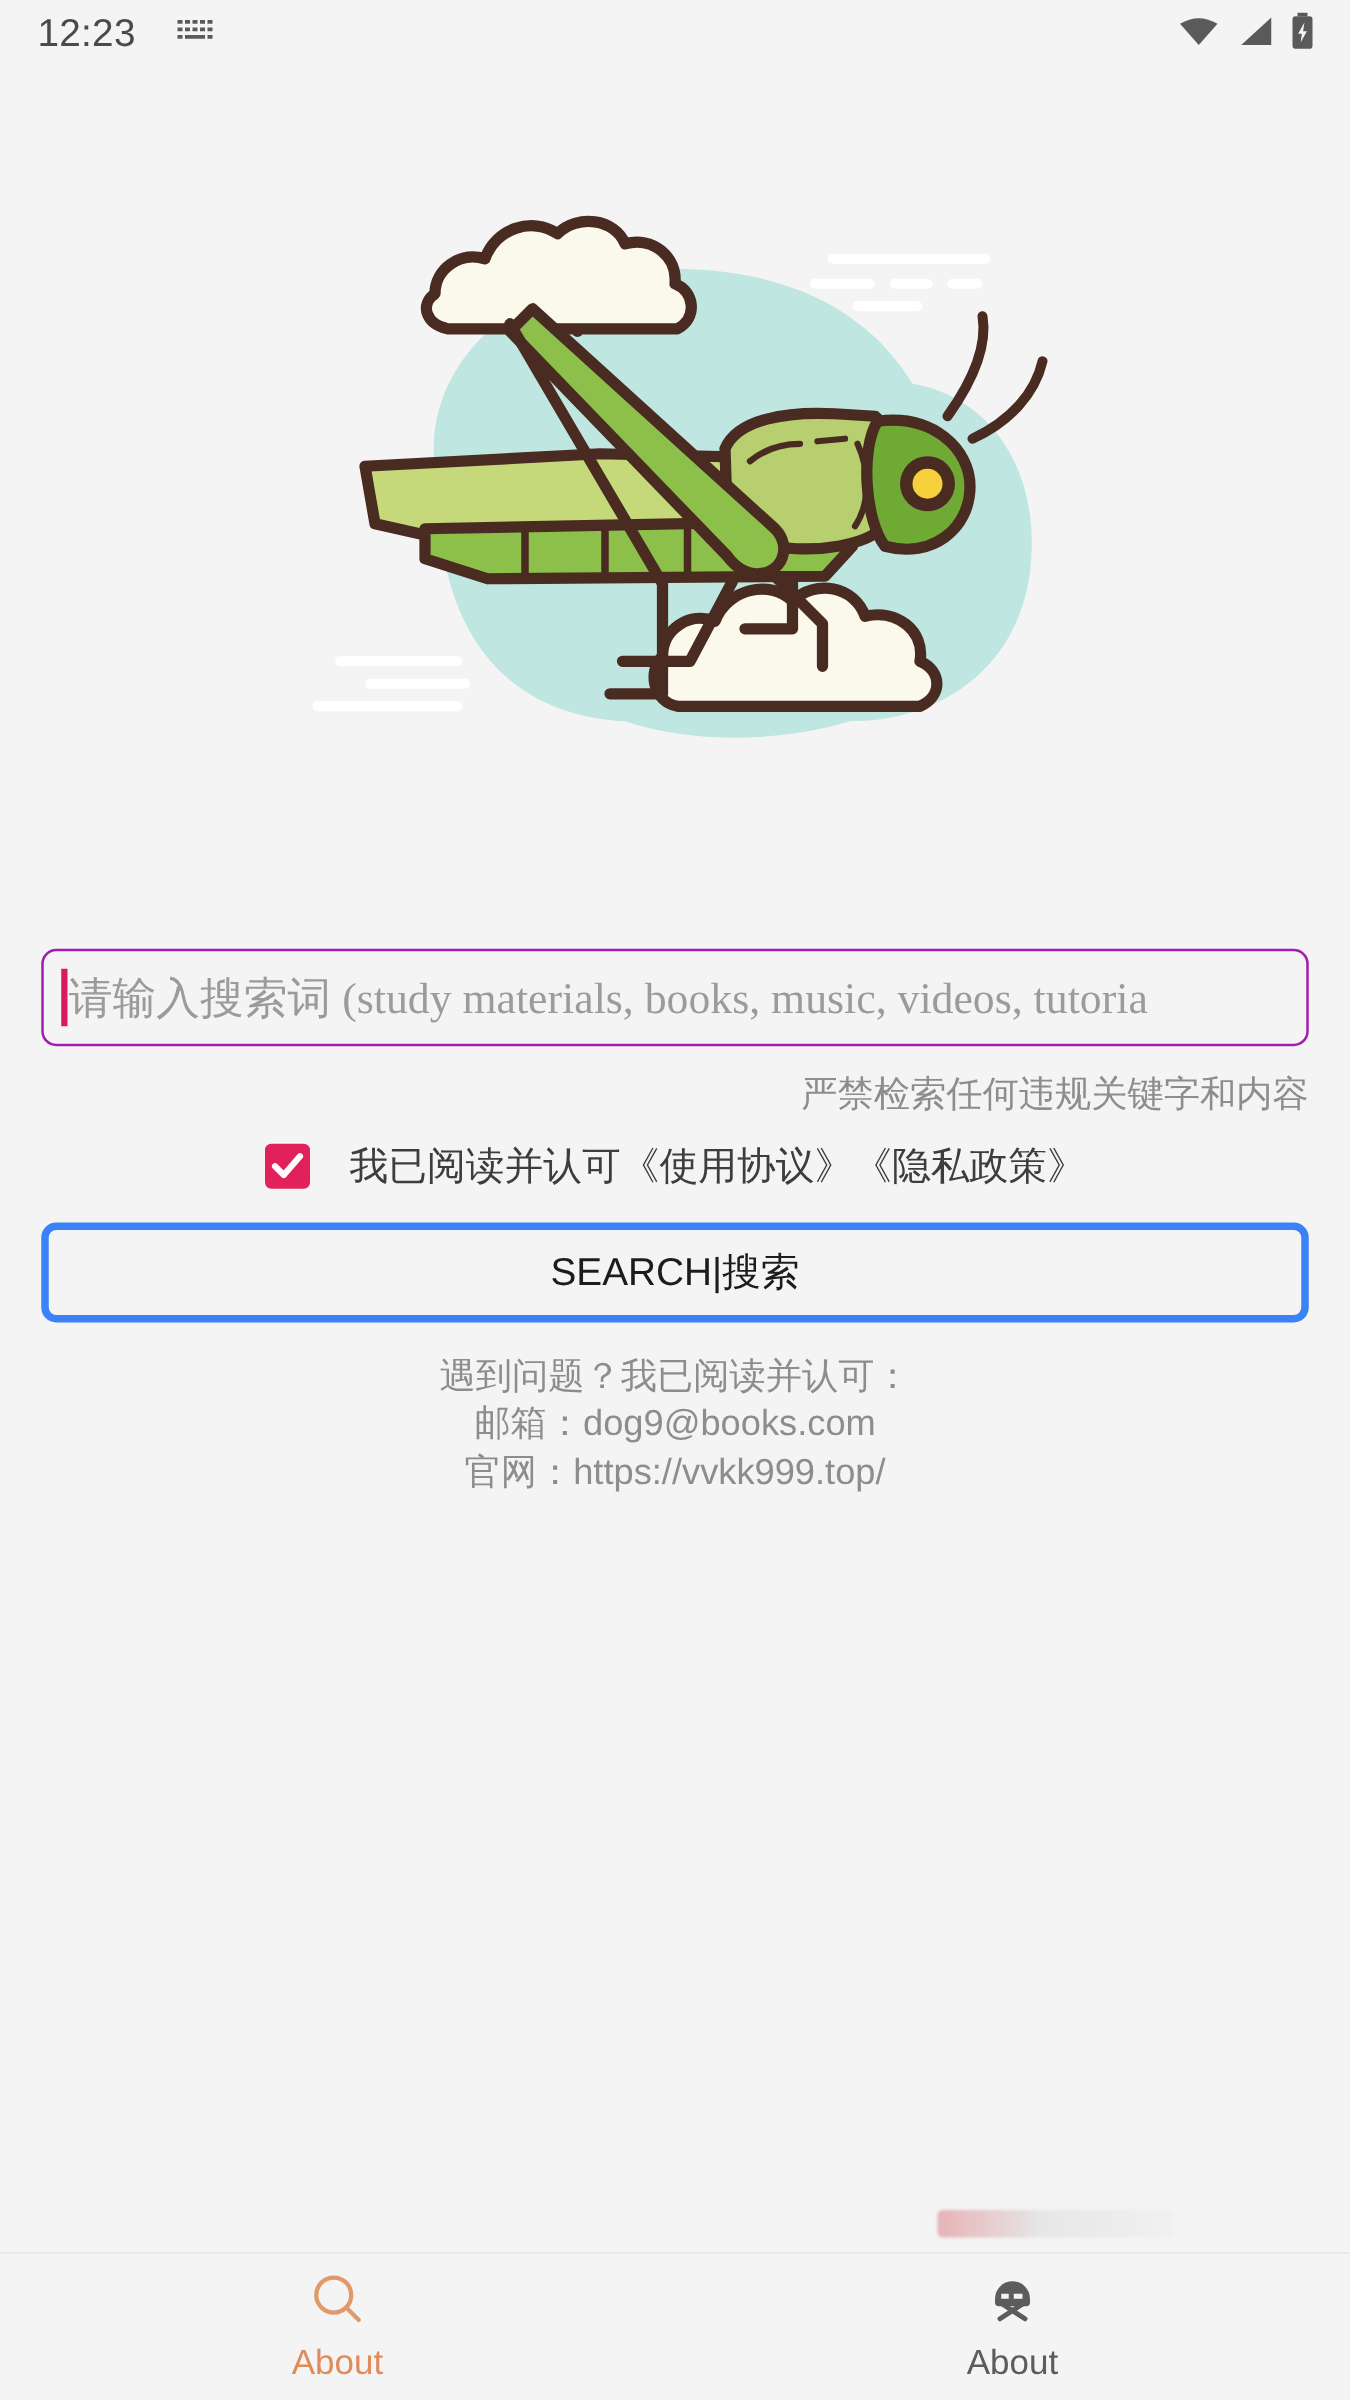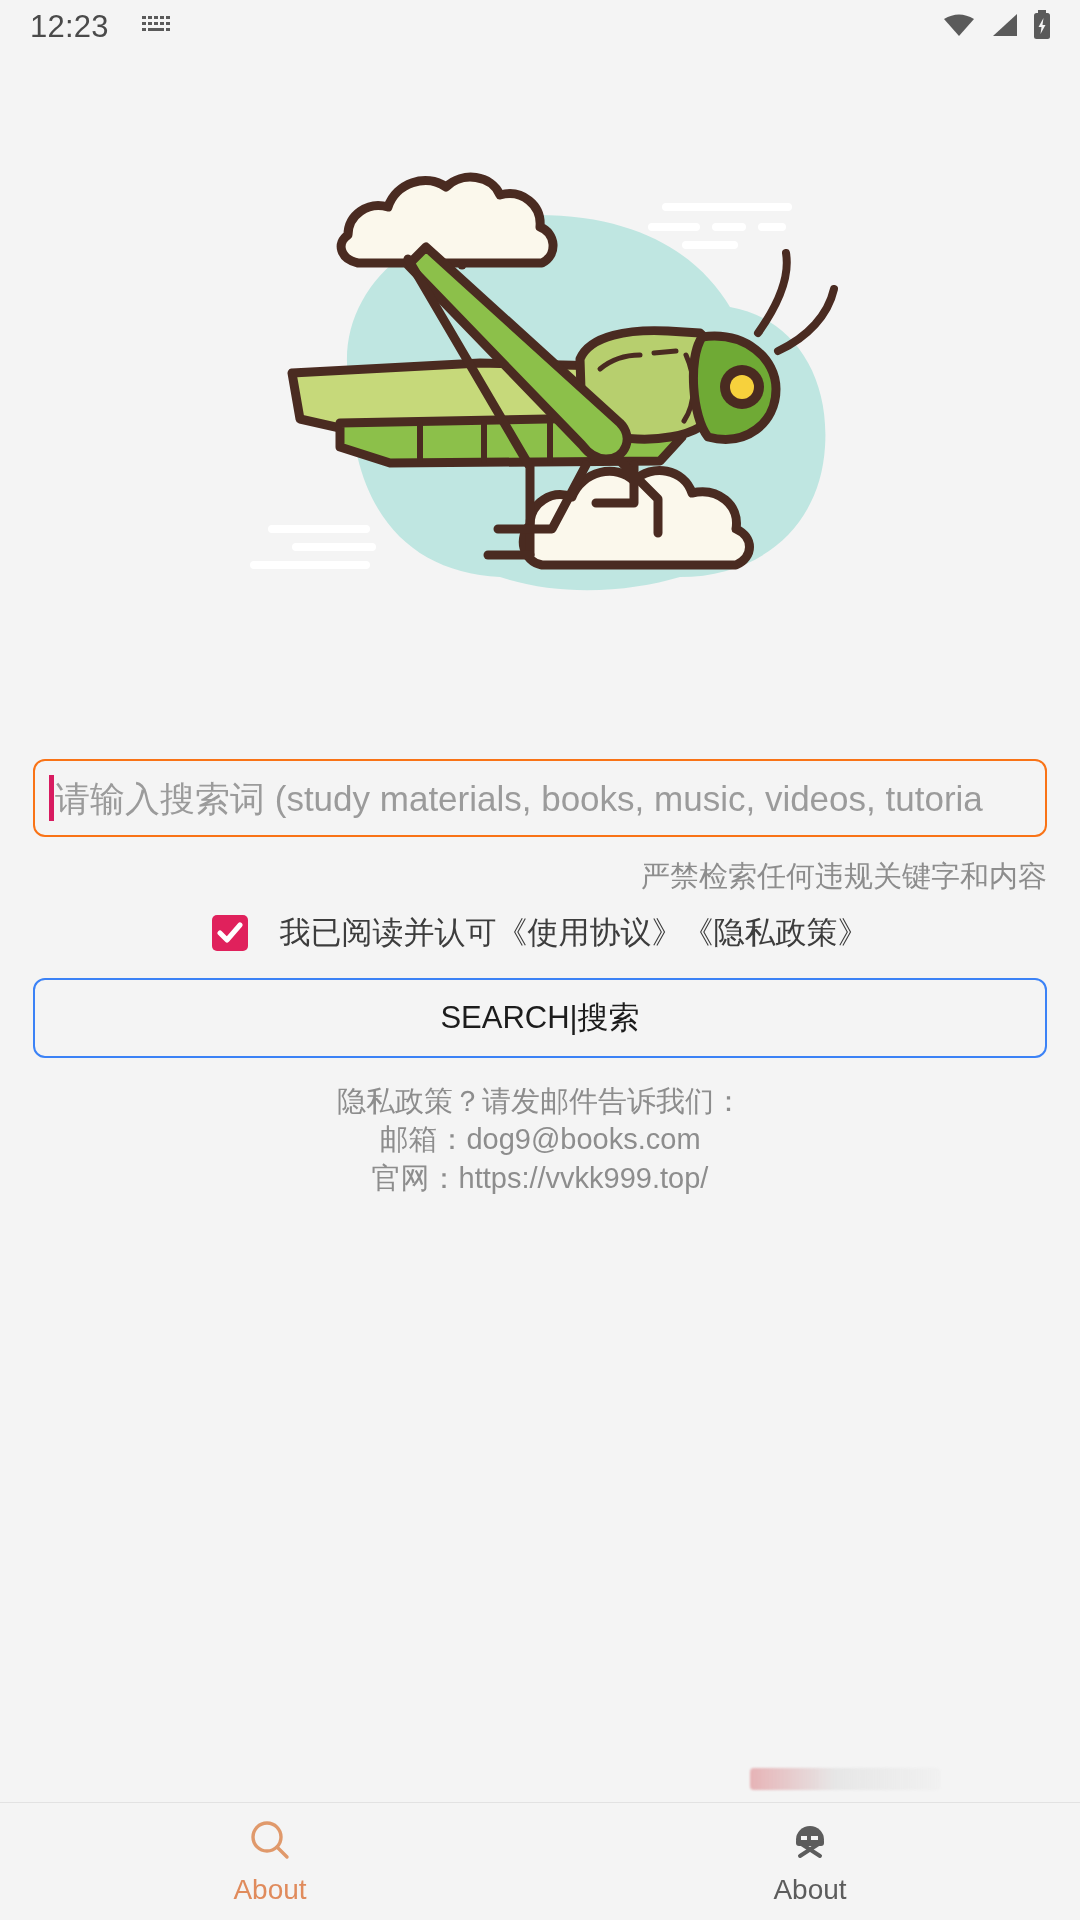--- a/index.html
+++ b/index.html
@@ -61,27 +61,28 @@
   .content {
     flex: 1 1 auto;
     padding: 0 33px;
     display: flex;
     flex-direction: column;
   }
 
   .search-field {
     position: relative;
     height: 78px;
-    border: 2px solid #f97316;
+    border: 2px solid #a21caf;
     border-radius: 12px;
     background: #f4f4f4;
     display: flex;
     align-items: center;
     overflow: hidden;
     padding-left: 14px;
+    font-family: Liberation Serif, serif;
   }
   .caret {
     width: 5px;
     height: 46px;
     background: #d81b60;
     flex: 0 0 5px;
   }
   .search-placeholder {
     font-size: 35px;
     color: #9b9b9b;
@@ -116,21 +117,21 @@
   .checkbox svg { position: absolute; top: 6px; left: 5px; }
   .agree-text {
     font-size: 31px;
     color: #3d3d3d;
     white-space: nowrap;
   }
 
   .search-button {
     margin-top: 24px;
     height: 80px;
-    border: 2px solid #3b82f6;
+    border: 6px solid #3b82f6;
     border-radius: 12px;
     background: #f4f4f4;
     display: flex;
     align-items: center;
     justify-content: center;
     font-size: 31px;
     color: #1c1c1c;
     cursor: pointer;
     font-family: "Liberation Sans", sans-serif;
   }
@@ -364,21 +365,21 @@
         <svg width="26" height="24" viewBox="0 0 26 24">
           <path d="M3 12 L10 19 L23 4" stroke="#ffffff" stroke-width="5" fill="none" stroke-linecap="round" stroke-linejoin="round"></path>
         </svg>
       </span>
       <span class="agree-text">我已阅读并认可《使用协议》《隐私政策》</span>
     </div>
 
     <div class="search-button">SEARCH|搜索</div>
 
     <div class="footer-info">
-      <div>隐私政策？请发邮件告诉我们：</div>
+      <div>遇到问题？我已阅读并认可：</div>
       <div>邮箱：dog9@books.com</div>
       <div>官网：https://vvkk999.top/</div>
     </div>
 
     <div class="spacer"></div>
   </div>
 
   <div class="smudge"></div>
 
   <div class="bottom-nav">

